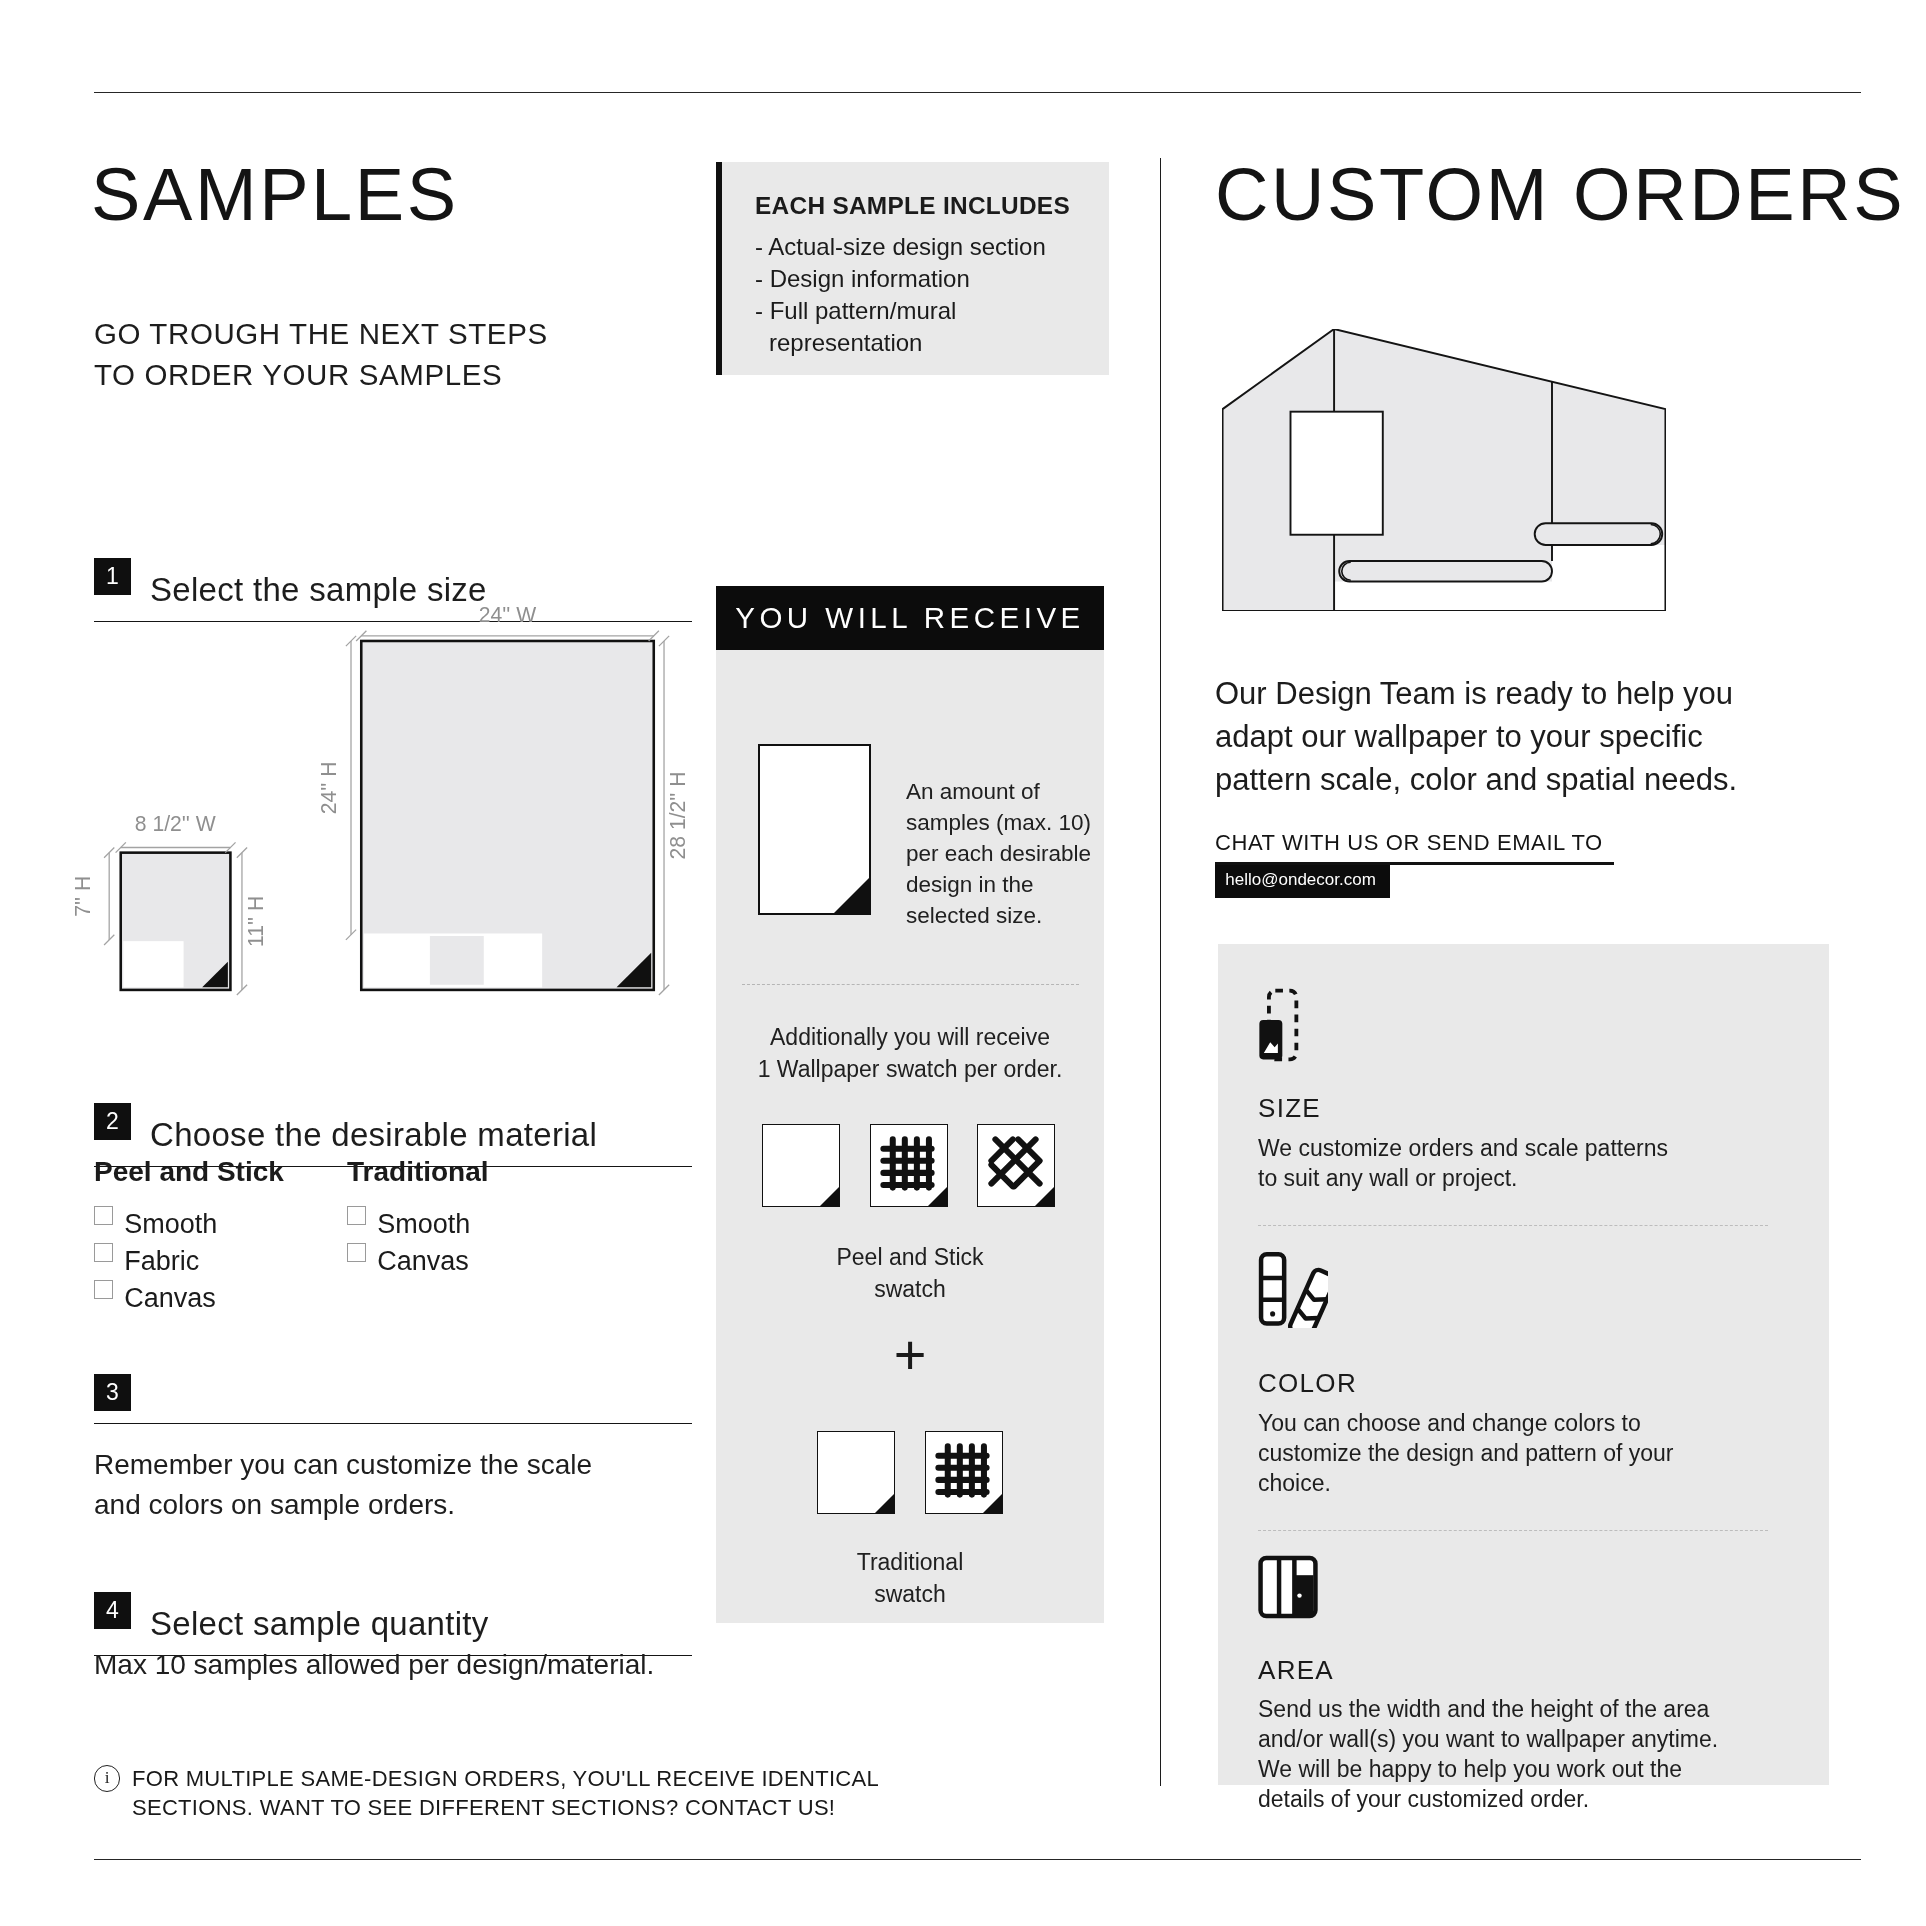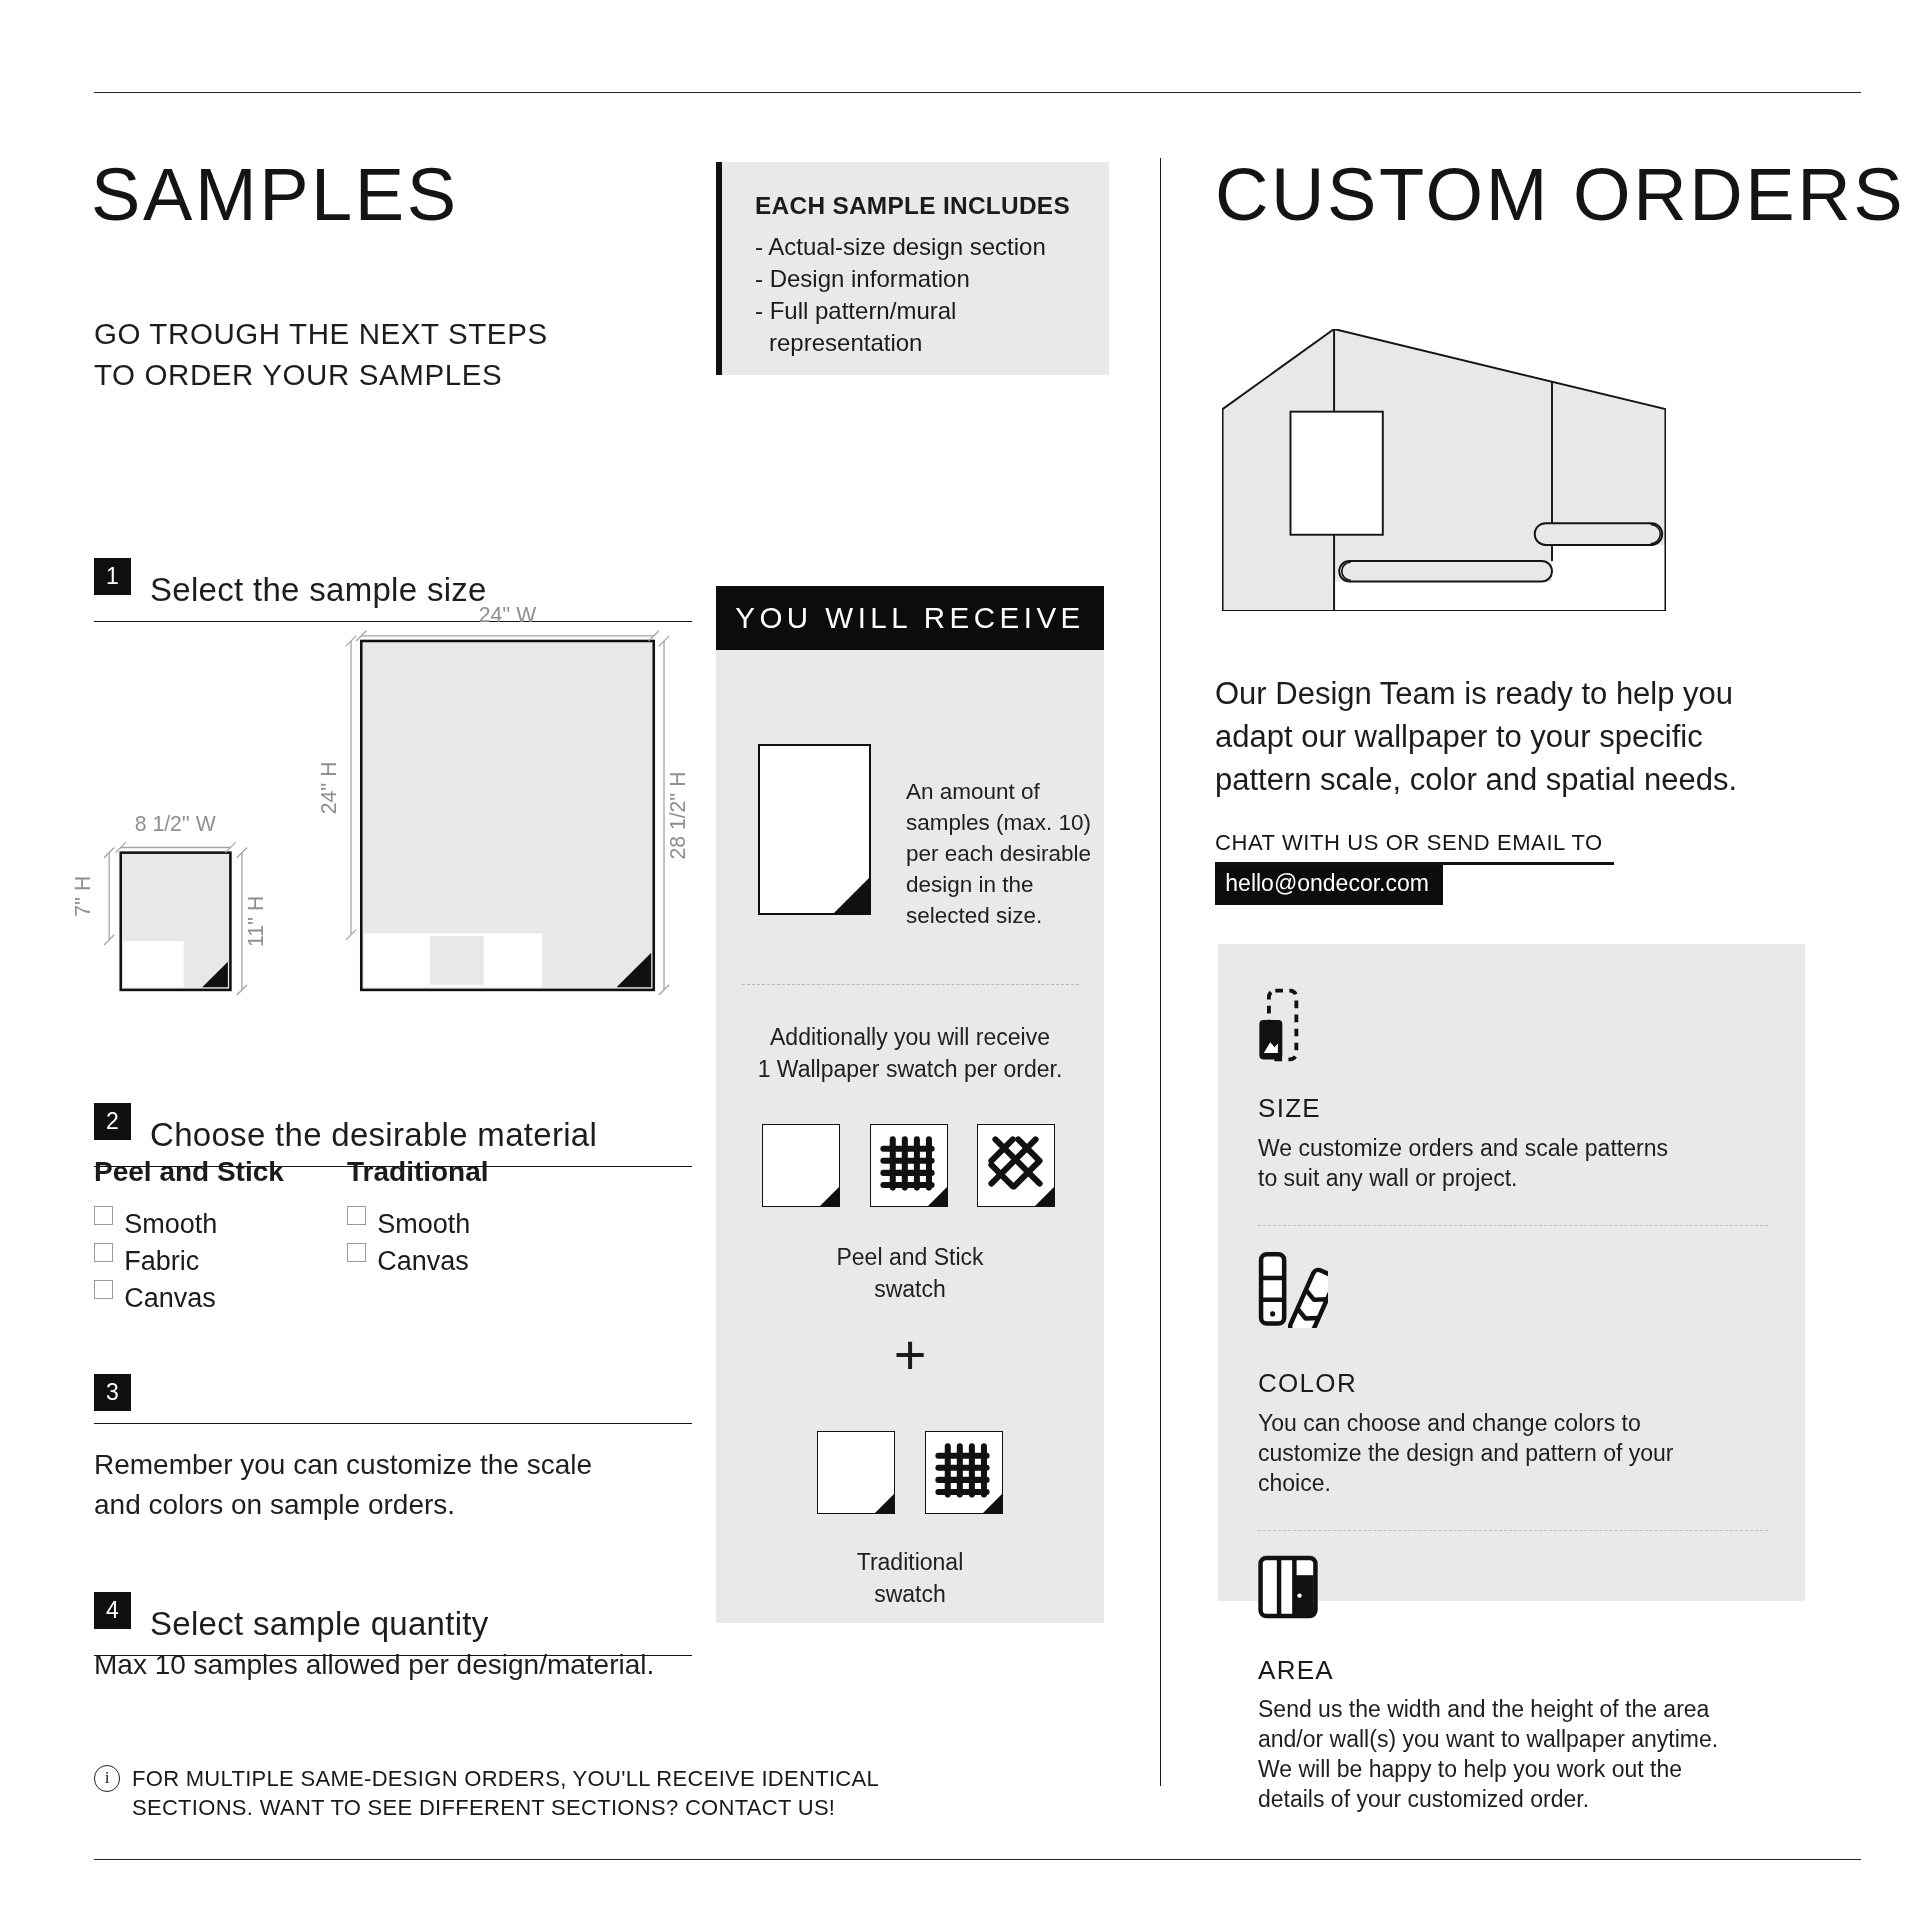--- a/index.html
+++ b/index.html
@@ -43,21 +43,21 @@
   .fold.sm{border-bottom-width:19px;border-left-width:19px;}
   .mid-txt{font-size:22.5px;font-weight:300;line-height:31px;color:#202020;}
   .dashed{border-top:1.3px dashed #b5b5b5;height:0;}
   .center-txt{text-align:center;font-size:23px;font-weight:300;line-height:32px;color:#202020;}
   .swatch{width:76px;height:81px;background:#fff;border:1.9px solid #111;position:relative;}
   .swatch svg{position:absolute;left:3.9px;top:5.1px;}
   .plus{font-size:56px;font-weight:300;color:#1a1a1a;text-align:center;}
   
   .para{font-size:31px;font-weight:300;line-height:43px;color:#1c1c1c;}
   .chat{font-size:22px;letter-spacing:0.6px;color:#141414;}
-  .badge{display:inline-block;background:#0c0c0c;color:#fff;font-size:23px;font-weight:300;
+  .badge{display:inline-block;background:#0c0c0c;color:#fff;font-size:17px;font-weight:300;
          padding:5.1px 14px 7.7px 10.3px;}
   .feat-h{font-size:26px;letter-spacing:1.3px;color:#1a1a1a;font-weight:400;}
   .feat-t{font-size:23px;font-weight:300;line-height:30px;color:#1e1e1e;}
   .vline{position:absolute;width:1.3px;background:#1c1c1c;}
 </style>
 </head>
 <body>
 
 <div class="rule" style="left:94px;top:92px;width:1767px;"></div>
 <div class="rule" style="left:94px;top:1859px;width:1767px;"></div>
@@ -295,21 +295,21 @@
   <div class="line">adapt our wallpaper to your specific</div>
   <div class="line">pattern scale, color and spatial needs.</div>
 </div>
 
 <div class="abs chat line" style="left:1215px;top:830px;">CHAT WITH US OR SEND EMAIL TO</div>
 <div class="abs" style="left:1215px;top:862px;width:399px;height:2.6px;background:#111;"></div>
 <div class="abs" style="left:1215px;top:865px;">
   <span class="badge line">hello@ondecor.com</span>
 </div>
 
-<div class="abs panel" style="left:1218px;top:944px;width:587px;height:657px;">
+<div class="abs panel" style="left:1218px;top:944px;width:587px;height:841px;padding-left:24px;">
 
   <svg class="abs" style="left:40px;top:44px;" width="41" height="74" viewBox="0 0 64 116">
     <rect x="17" y="4" width="43" height="108" rx="10" fill="none" stroke="#111" stroke-width="6" stroke-dasharray="12 10"></rect>
     <rect x="2" y="50" width="36" height="62" rx="6" fill="#111"></rect>
     <path d="M9,102 L19,85 L26,93 L31,87 L31,102 Z" fill="#fff"></path>
   </svg>
   <div class="abs feat-h line" style="left:40px;top:149px;">SIZE</div>
   <div class="abs feat-t" style="left:40px;top:189px;">
     <div class="line">We customize orders and scale patterns</div>
     <div class="line">to suit any wall or project.</div>

